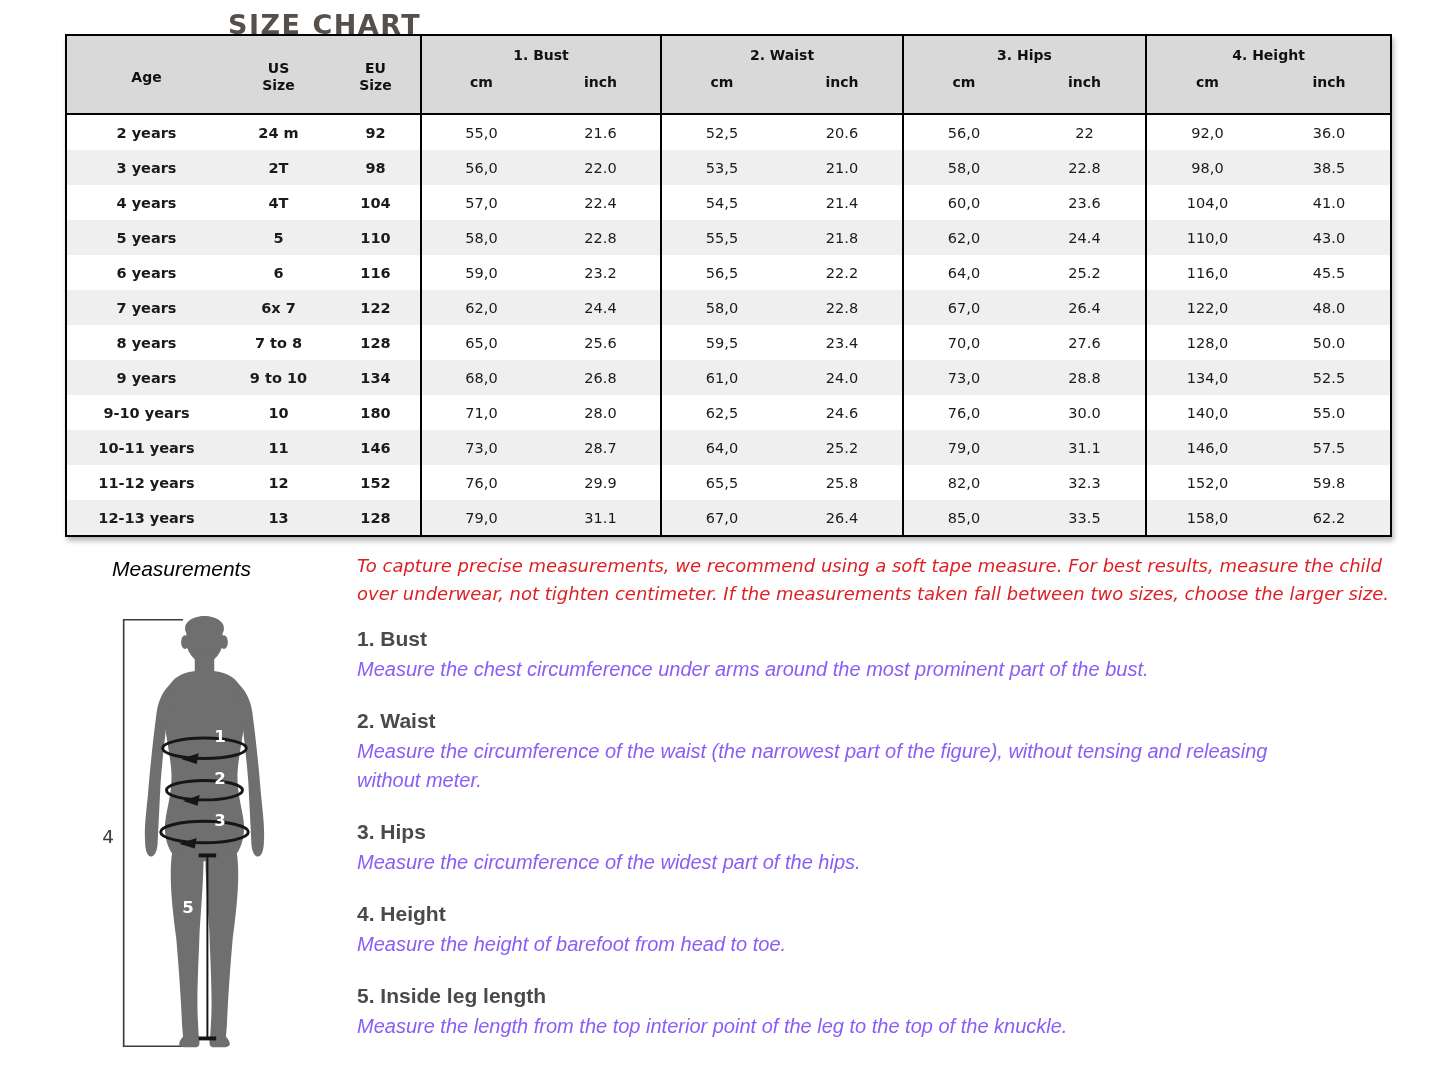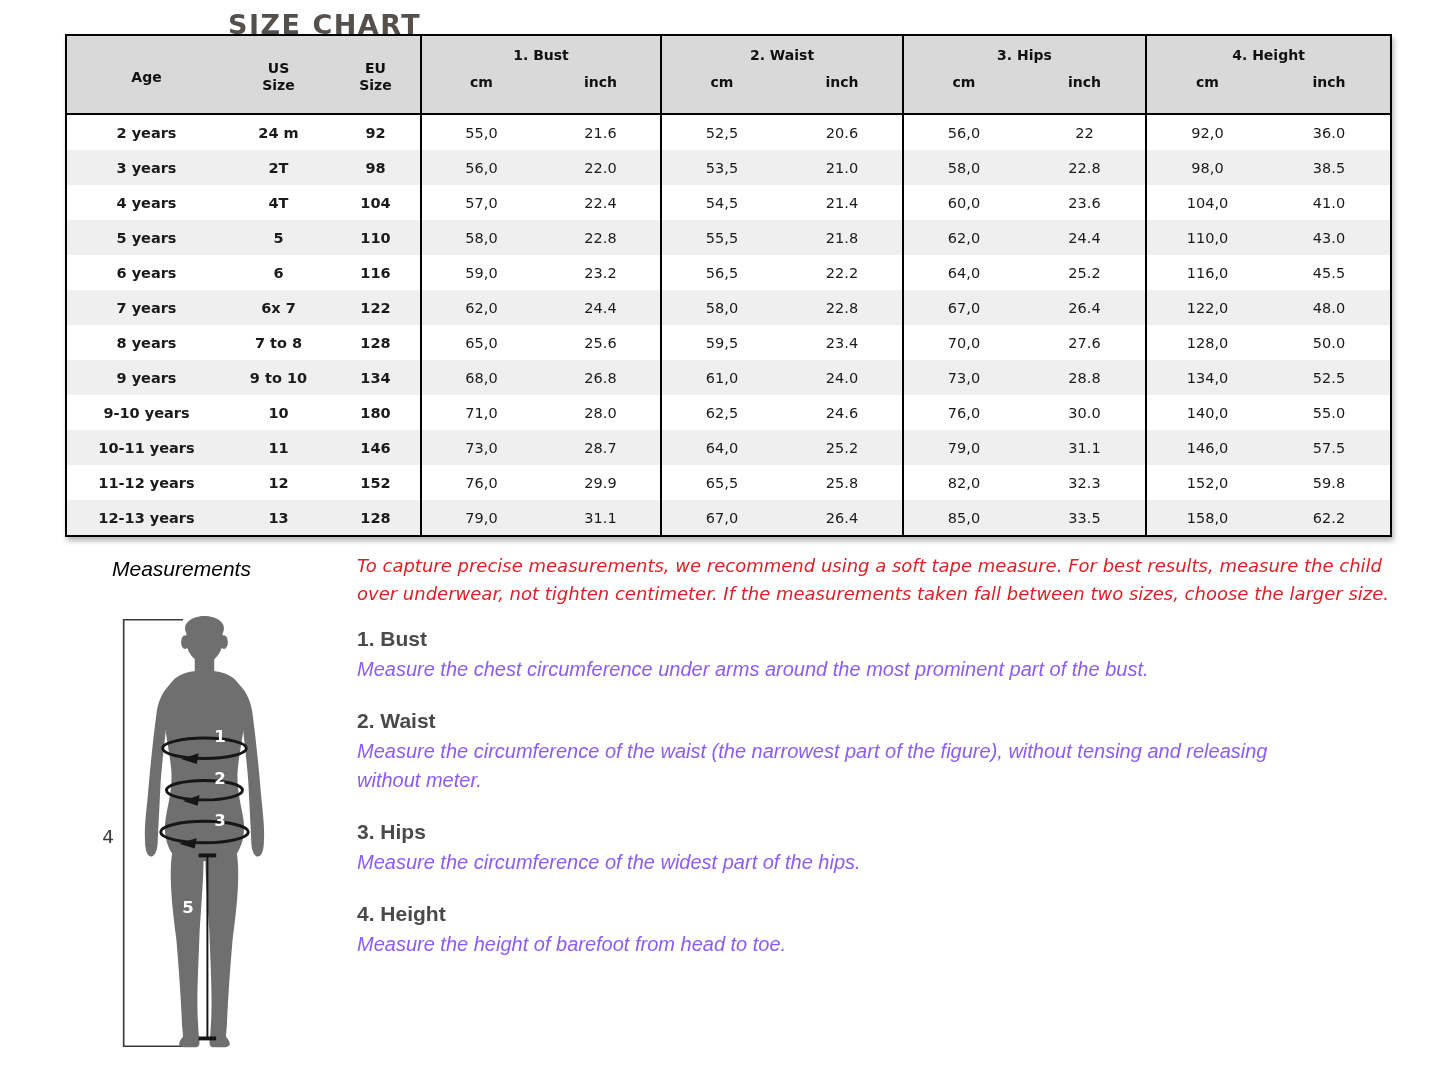--- a/index.html
+++ b/index.html
@@ -362,15 +362,19 @@
   <div class="section">
     <div class="head">3. Hips</div>
     <div class="body">Measure the circumference of the widest part of the hips.</div>
   </div>
 
   <div class="section">
     <div class="head">4. Height</div>
     <div class="body">Measure the height of barefoot from head to toe.</div>
   </div>
 
+  <div class="section">
+    <div class="head">5. Inside leg length</div>
+    <div class="body">Measure the length from the top interior point of the leg to the top of the knuckle.</div>
+  </div>
 </div>
 
 </div>
 
 </body></html>

